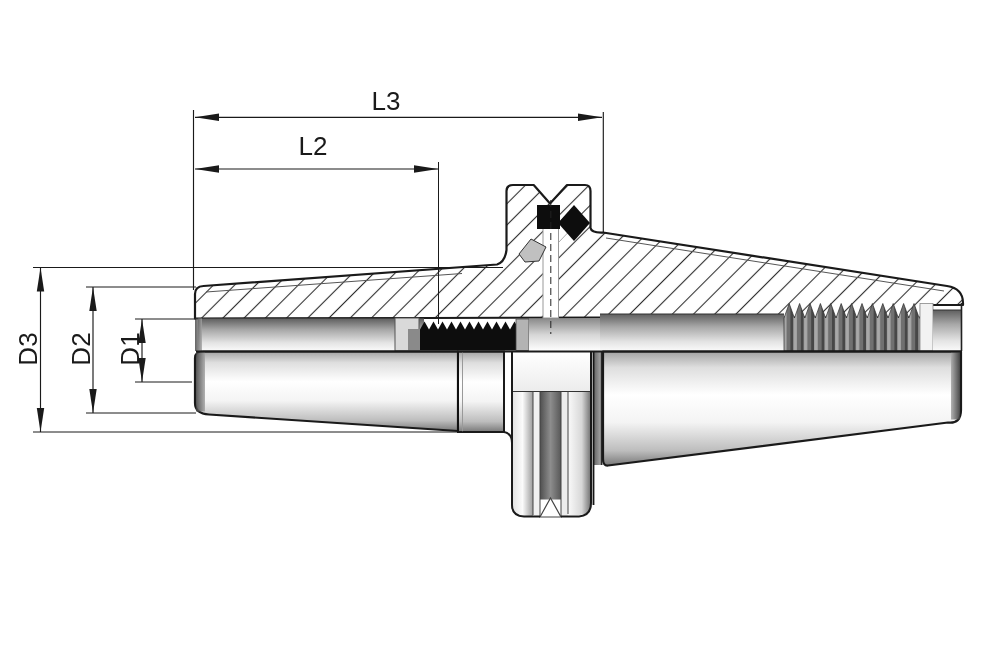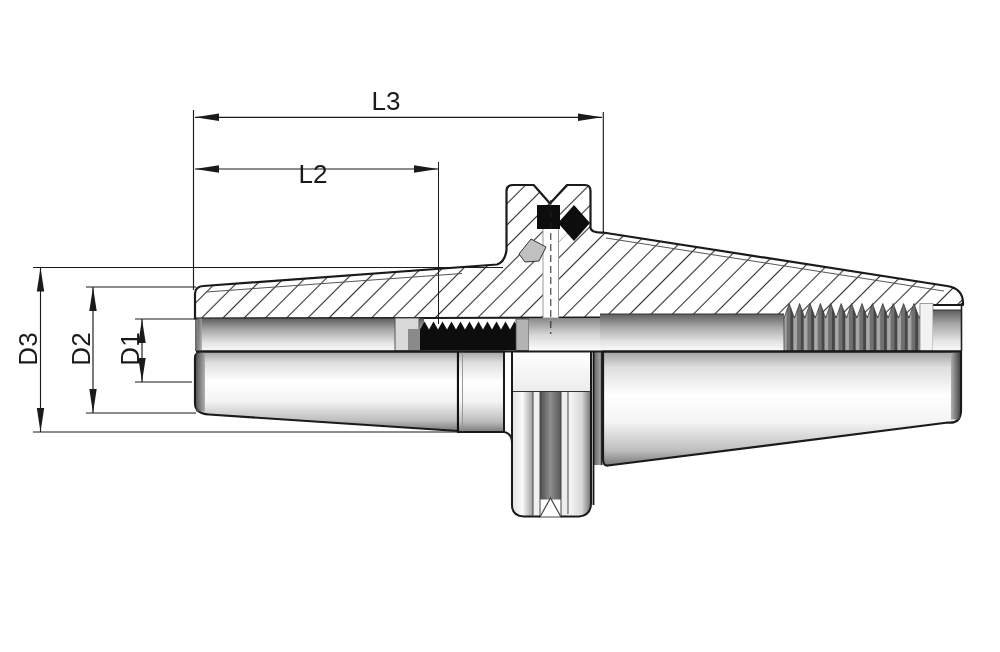--- a/index.html
+++ b/index.html
@@ -199,17 +199,17 @@
       <path d="M135,319 H196" fill="none" stroke-width="1"></path>
       <path d="M135,382 H192" fill="none" stroke-width="1"></path>
       <path d="M142,319 V382" fill="none"></path>
       <polygon points="142,319 138.3,343 145.7,343" stroke="none"></polygon>
       <polygon points="142,382 138.3,358 145.7,358" stroke="none"></polygon>
     </g>
   </g>
 </svg>
 
 <span class="dim-label" style="left:386px;top:101px">L3</span>
-<span class="dim-label" style="left:313px;top:174px">L2</span>
+<span class="dim-label" style="left:313px;top:146px">L2</span>
 <span class="dim-label rot" style="left:28px;top:349px">D3</span>
 <span class="dim-label rot" style="left:81px;top:349px">D2</span>
 <span class="dim-label rot" style="left:130px;top:349px">D1</span>
 </div>
 
 </body></html>

